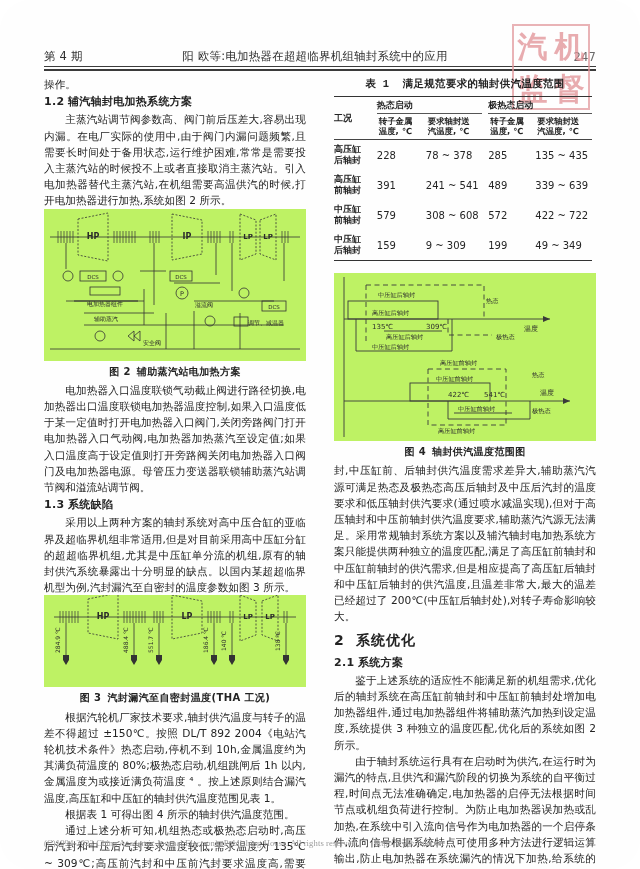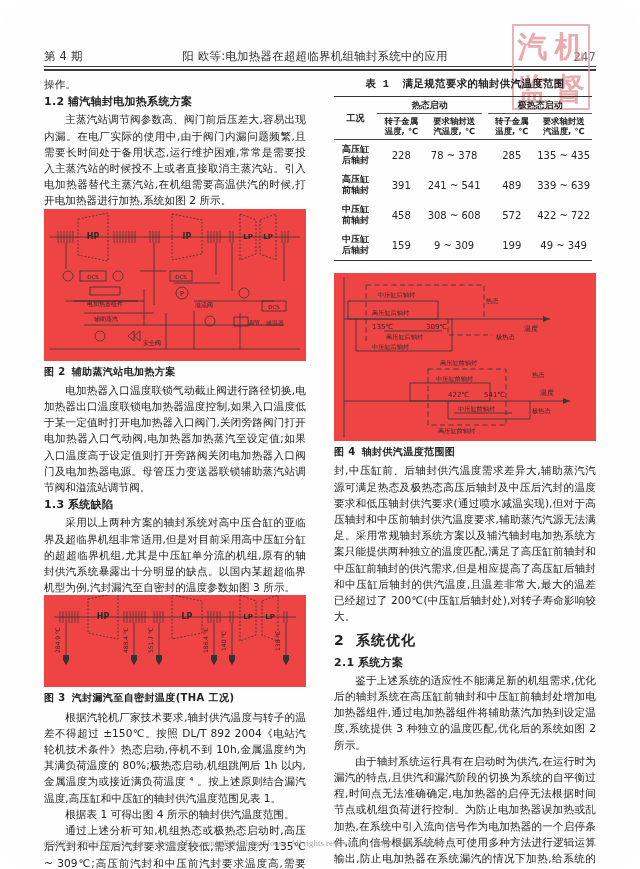--- a/index.html
+++ b/index.html
@@ -89,20 +89,21 @@
 
   h2.sec1 {
     margin: 8px 0 6px 0;
     font-size: 14px;
     font-weight: bold;
     letter-spacing: 1px;
   }
   h2.sec1 .num { display: inline-block; min-width: 22px; font-weight: bold;}
 
   .figcap {
+    text-align: center;
     font-size: 10px;
     font-weight: bold;
     margin: 3px 0 2px 0;
     letter-spacing: .4px;
   }
   .figcap .fnum { margin-right: 6px; }
 
   
   .tbl-title {
     text-align: center;
@@ -114,21 +115,20 @@
   }
   table.t1 {
     width: 258px;
     border-collapse: collapse;
     font-size: 8.6px;
     line-height: 11px;
     color: #242424;
   }
   table.t1 td, table.t1 th {
     padding: 0;
-    text-align: center;
     font-weight: normal;
   }
   .t1 .top-rule   { border-top: 1.4px solid #333; }
   .t1 .mid-rule   { border-bottom: .8px solid #444; }
   .t1 .bot-rule   { border-bottom: 1.4px solid #333; }
   .t1 .grp {
     border-bottom: .8px solid #555;
     font-weight: bold;
     padding: 3px 0 2px 0;
     font-size: 9px;
@@ -145,21 +145,21 @@
     line-height: 11px;
     padding: 4px 0;
   }
   .t1 .val { font-size: 10px; padding: 4px 0; }
   .t1 .gutter { width: 6px; }
 
   
   .fig {
     position: relative;
     width: 262px;
-    background: #ef4444;
+    background: #bef264;
   }
   .fig svg { display: block; }
 
   
   .stamp {
     position: absolute;
     left: 512px;
     top: 24px;
     width: 78px;
     height: 86px;
@@ -451,21 +451,21 @@
         <tr>
           <td class="cond">高压缸<br>前轴封</td>
           <td class="val">391</td>
           <td class="val">241 ~ 541</td>
           <td></td>
           <td class="val">489</td>
           <td class="val">339 ~ 639</td>
         </tr>
         <tr>
           <td class="cond">中压缸<br>前轴封</td>
-          <td class="val">458</td>
+          <td class="val">579</td>
           <td class="val">308 ~ 608</td>
           <td></td>
           <td class="val">572</td>
           <td class="val">422 ~ 722</td>
         </tr>
         <tr class="bot-rule">
           <td class="cond">中压缸<br>后轴封</td>
           <td class="val">159</td>
           <td class="val">9 ~ 309</td>
           <td></td>

